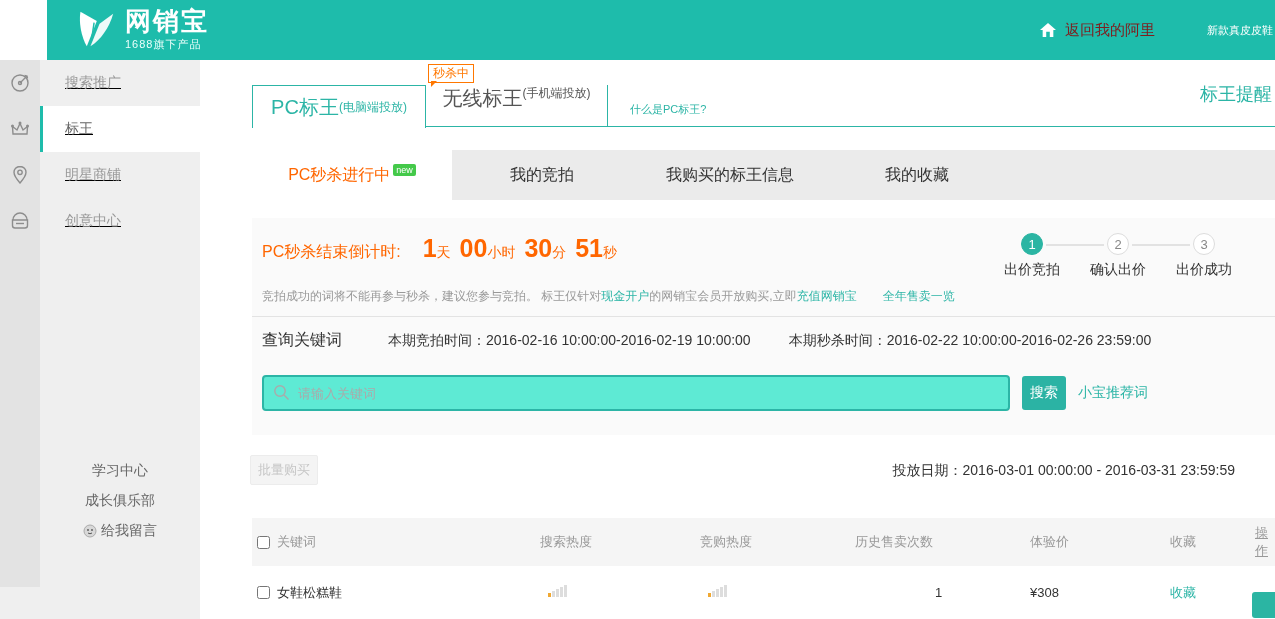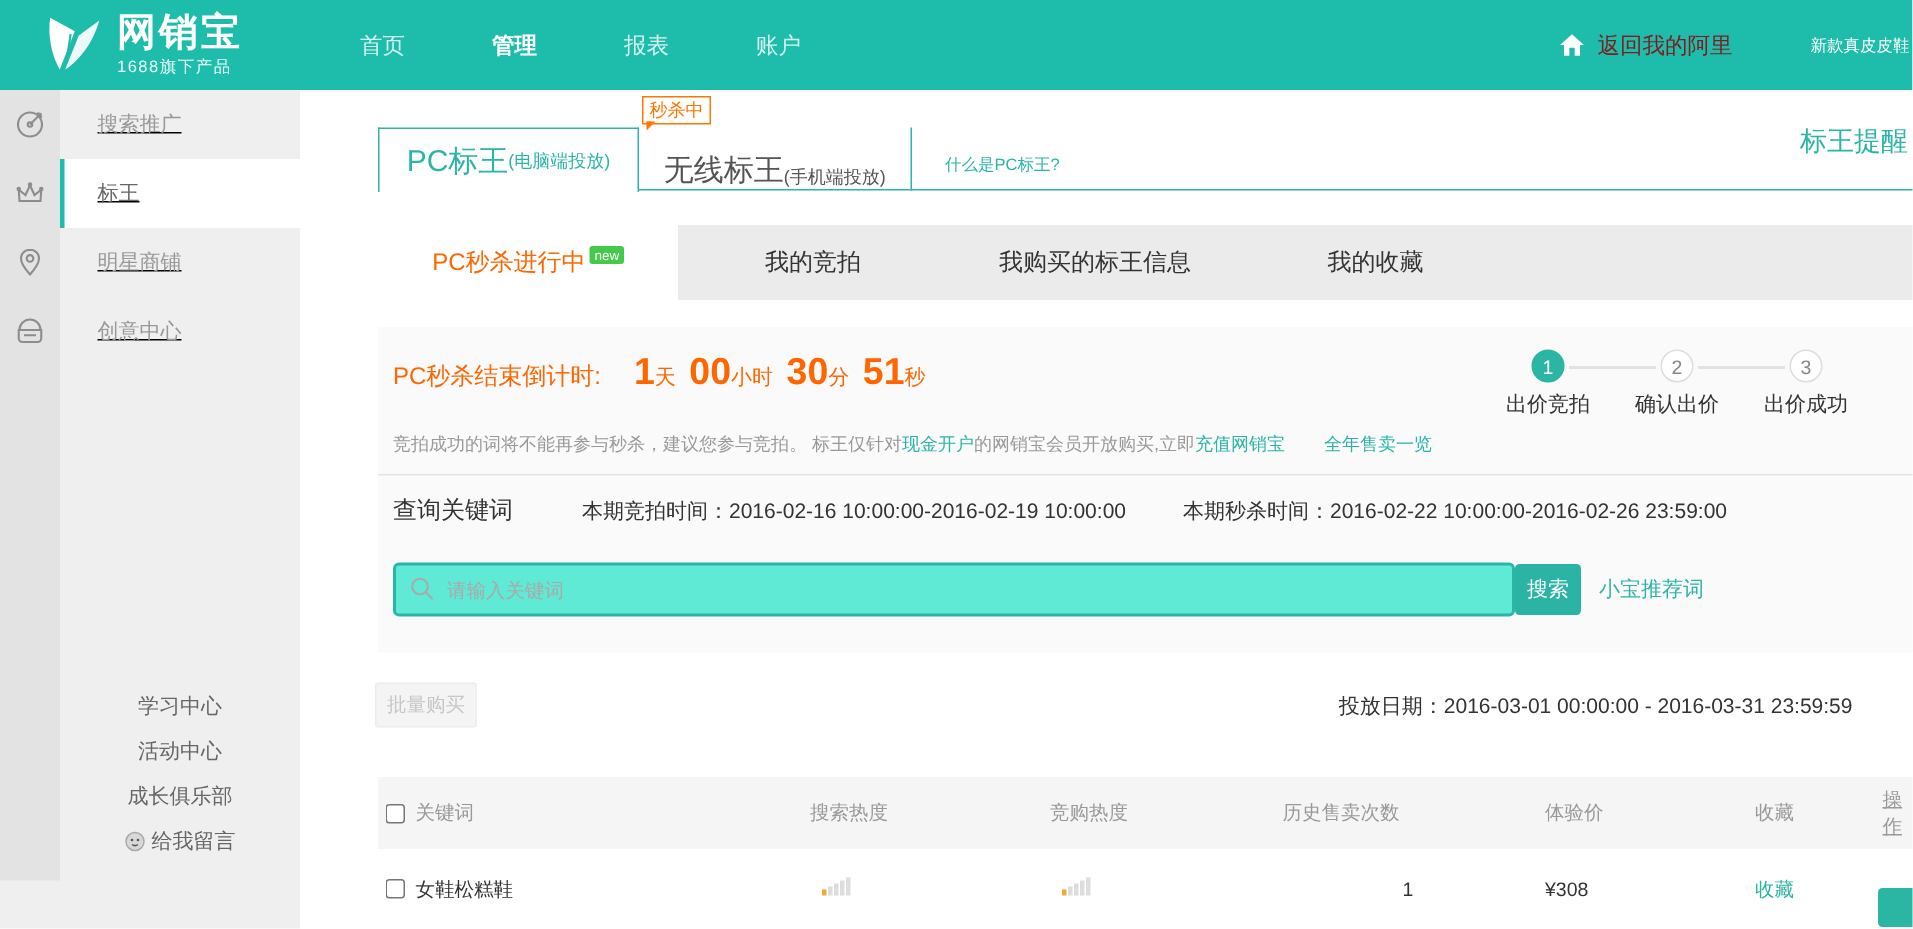--- a/index.html
+++ b/index.html
@@ -1,20 +1,20 @@
 <!DOCTYPE html>
 <html><head>
 <meta charset="utf-8">
 <style>
   * { margin:0; padding:0; box-sizing:border-box; }
   html,body { width:1275px; height:619px; overflow:hidden; background:#fff;
     font-family:"Liberation Sans","DejaVu Sans",sans-serif; }
 
   
-  .topbar { position:relative; height:60px; background:#1ebcab; display:flex; align-items:center; }
+  .topbar { position:relative; height:60px; background:#1ebcab; display:flex; align-items:center;margin-left:47px; }
   .logo { display:flex; align-items:center; margin-left:26px; cursor:pointer; }
   .logo svg { width:44px; height:40px; margin-right:8px; }
   .logo-txt .t1 { color:#fff; font-size:26px; font-weight:bold; letter-spacing:2px; line-height:26px; }
   .logo-txt .t2 { color:#eafffb; font-size:11px; margin-top:3px; letter-spacing:1px; }
   .topnav { display:flex; margin-left:78px; gap:58px; }
   .topnav .nav-item { color:rgba(255,255,255,.82); font-size:15px; cursor:pointer; }
   .topnav .nav-item.active { color:#fff; font-weight:bold; }
   .top-right { margin-left:auto; display:flex; align-items:center; gap:52px; padding-right:2px; }
   .back-ali { display:flex; align-items:center; color:#7f1d1d; font-size:15px; cursor:pointer; }
   .back-ali svg { width:18px; height:16px; margin-right:8px; }
@@ -38,21 +38,21 @@
   .main { position:absolute; left:200px; top:60px; right:0; bottom:0; background:#fff; }
 
   
   .tabbar { position:absolute; left:52px; right:0; top:25px; height:42px; border-bottom:1px solid #2cb5a6; }
   .tab-pc { position:absolute; left:0; top:0; width:174px; height:43px; background:#fff; z-index:2;
     border:1px solid #2cb5a6; border-bottom:none; display:flex; align-items:center; justify-content:center;
     color:#2cb5a6; cursor:pointer; }
   .tab-pc .big, .tab-wl .big { font-size:20px; }
   .tab-pc .small, .tab-wl .small { font-size:12px; }
   .tab-wl { position:absolute; left:174px; top:0; width:182px; height:42px; border-right:1px solid #2cb5a6;
-    display:flex; align-items:flex-end; justify-content:center; color:#555; cursor:pointer; }
+    display:flex; align-items:flex-start; justify-content:center; color:#555; cursor:pointer; }
   .seckill-badge { position:absolute; left:176px; top:-21px; font-size:12px; color:#f70;
     border:1px solid #f70; background:#fff; padding:1px 4px; line-height:15px; z-index:3; }
   .seckill-badge:after { content:""; position:absolute; left:2px; bottom:-5px; border:3px solid transparent;
     border-top-color:#f70; border-left-color:#f70; }
   .help-link { position:absolute; left:378px; bottom:9px; font-size:11px; color:#2cb5a6; cursor:pointer; }
   .remind-link { position:absolute; right:3px; bottom:20px; font-size:18px; color:#2cb5a6; white-space:nowrap; cursor:pointer; }
 
   
   .subtabs { position:absolute; left:52px; right:0; top:90px; height:50px; background:#ebebeb; display:flex; }
   .subtab { height:50px; display:flex; align-items:center; justify-content:center; font-size:16px;
@@ -87,21 +87,21 @@
   .q-row { position:absolute; left:10px; top:112px; display:flex; align-items:baseline; }
   .q-title { font-size:16px; color:#333; }
   .q-time { font-size:14px; color:#333; margin-left:46px; }
   .q-time2 { margin-left:38px; }
   .search-row { position:absolute; left:10px; top:157px; display:flex; align-items:center; }
   .search-box { position:relative; width:748px; }
   .search-input { width:748px; height:36px; border:2px solid #2cb5a6; border-radius:4px; background:#5eead4;
     padding:0 10px 0 34px; font-size:13px; color:#333; outline:none; }
   .search-input::placeholder { color:#aaa; }
   .mag { position:absolute; left:11px; top:9px; width:17px; height:17px; }
-  .search-btn { margin-left:0; width:44px; height:34px; background:#2bb3a4; color:#fff; border:none;
+  .search-btn { margin-left:12px; width:44px; height:34px; background:#2bb3a4; color:#fff; border:none;
     border-radius:3px; font-size:14px; cursor:pointer; font-family:inherit; }
   .rec-link { margin-left:12px; font-size:14px; color:#2cb5a6; cursor:pointer; }
 
   
   .batch-row { position:absolute; left:50px; right:40px; top:395px; height:30px; }
   .batch-btn { width:68px; height:30px; background:#f4f4f4; border:1px solid #ececec; border-radius:2px;
     color:#c6c6c6; font-size:13px; cursor:default; font-family:inherit; }
   .date-range { position:absolute; right:0; top:0; line-height:30px; font-size:14px; color:#333; }
 
   
@@ -131,26 +131,20 @@
     <svg viewBox="0 0 48 44">
       <path d="M8 2 L26 12 L15 40 C9 30 6 14 8 2 Z" fill="#ffffff"></path>
       <path d="M44 4 L29 15 L19 40 C30 33 40 19 44 4 Z" fill="#ffffff" opacity="0.92"></path>
       <path d="M23 14 L20 34" stroke="#1ebcab" stroke-width="1.6"></path>
     </svg>
     <div class="logo-txt">
       <div class="t1">网销宝</div>
       <div class="t2">1688旗下产品</div>
     </div>
   </div>
-  <div class="topnav">
-    <div class="nav-item">首页</div>
-    <div class="nav-item active">管理</div>
-    <div class="nav-item">报表</div>
-    <div class="nav-item">账户</div>
-  </div>
   <div class="top-right">
     <div class="back-ali">
       <svg viewBox="0 0 20 18">
         <path d="M10 1 L19 9 H16 V17 H12 V11 H8 V17 H4 V9 H1 Z" fill="#ffffff"></path>
       </svg>
       <span>返回我的阿里</span>
     </div>
     <div class="promo">新款真皮皮鞋</div>
   </div>
 </div>
@@ -194,21 +188,20 @@
             <path d="M4 10 a7 7 0 0 1 14 0"></path>
             <path d="M3.5 10 H18.5 V15.5 a2.5 2.5 0 0 1 -2.5 2.5 H6 a2.5 2.5 0 0 1 -2.5 -2.5 Z"></path>
             <path d="M7 13.5 H15"></path>
           </svg>
       </span>
       <span class="mi-label">创意中心</span>
     </div>
   </div>
   <div class="side-links">
     <div class="side-link">学习中心</div>
-    <div class="side-link">活动中心</div>
     <div class="side-link">成长俱乐部</div>
     <div class="side-link">
       <span class="face">
         <svg width="14" height="14" viewBox="0 0 14 14">
             <circle cx="7" cy="7" r="6" fill="#d8d8d8" stroke="#aaa"></circle>
             <circle cx="5" cy="6" r="0.9" fill="#555"></circle>
             <circle cx="9" cy="6" r="0.9" fill="#555"></circle>
             <path d="M5 9 Q7 10.5 9 9" stroke="#555" fill="none"></path>
           </svg>
       </span><span>给我留言</span>

